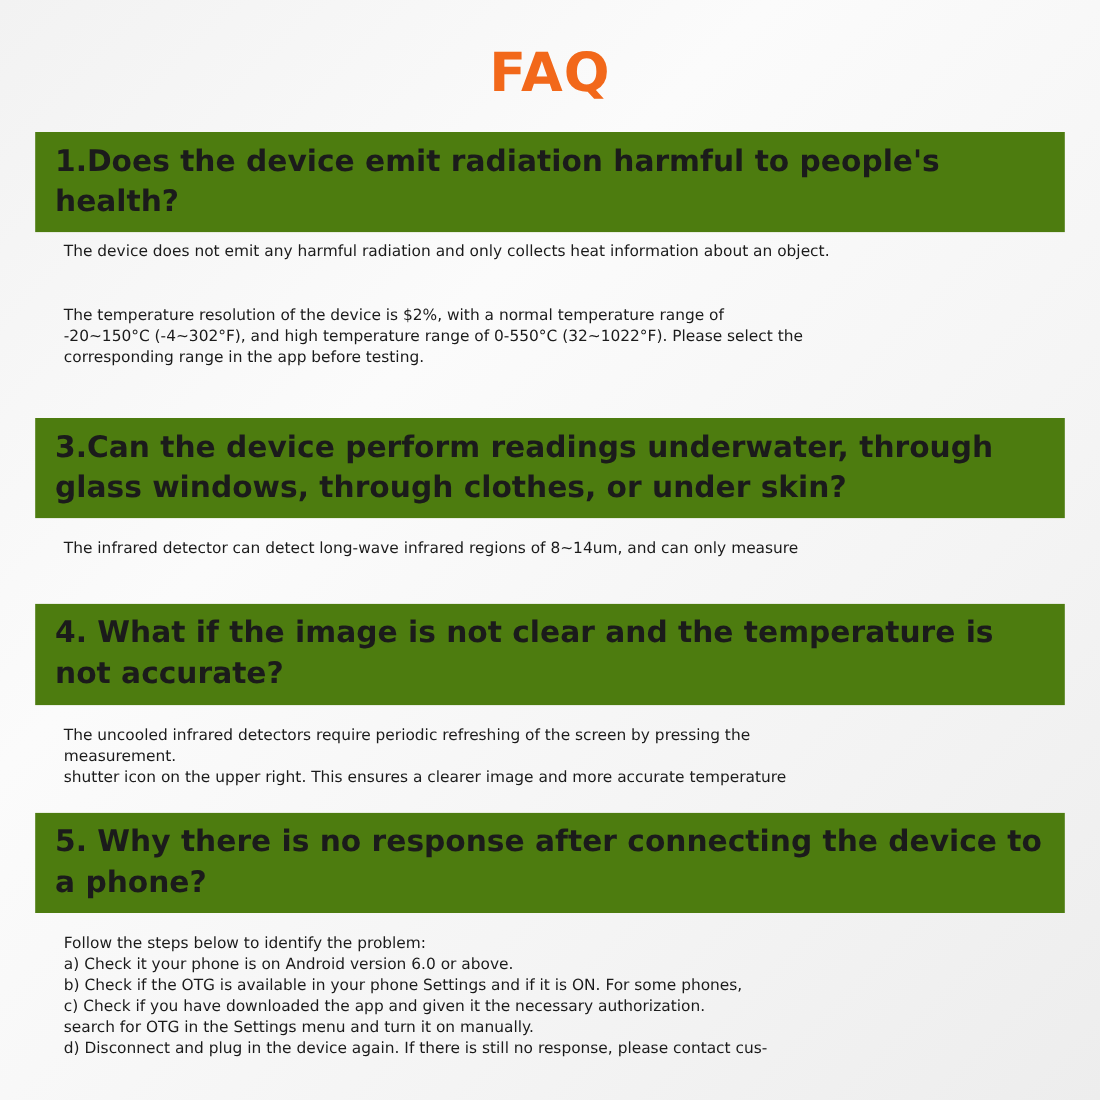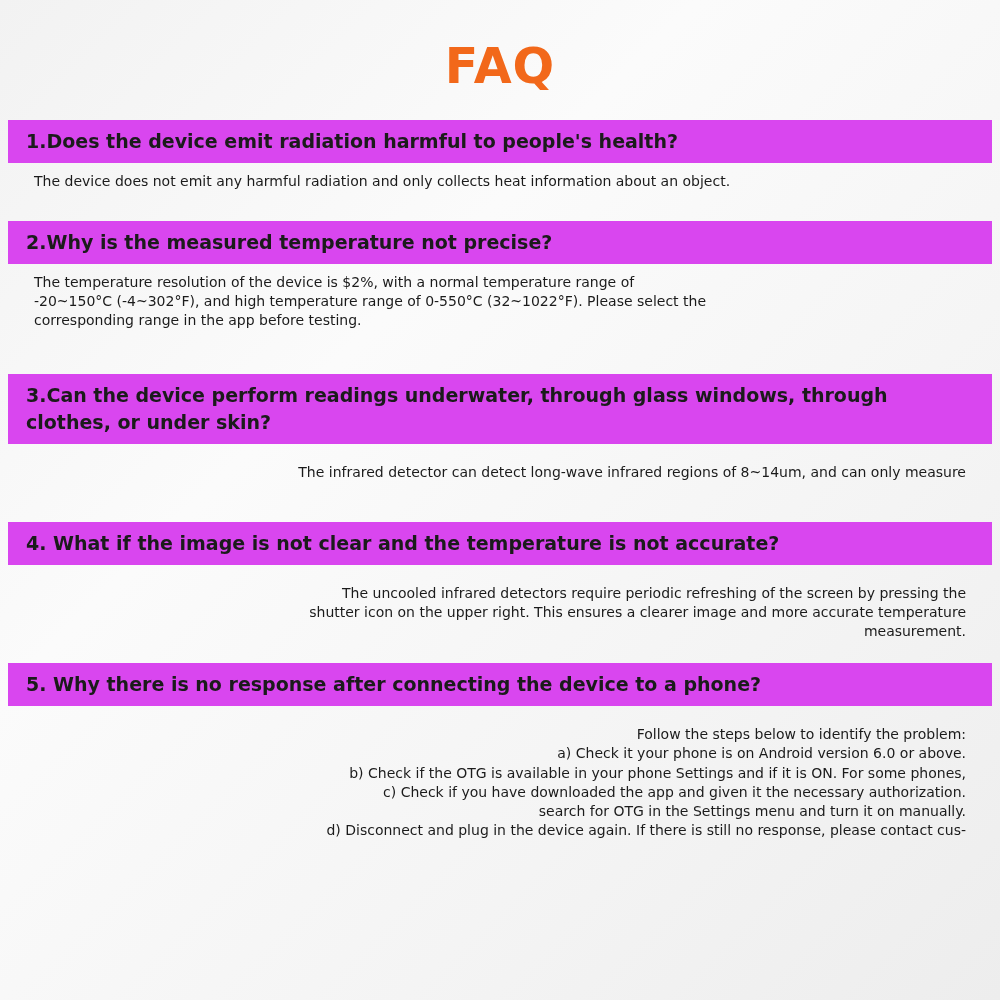--- a/index.html
+++ b/index.html
@@ -11,54 +11,53 @@
     height: 1000px;
     font-family: "DejaVu Sans", sans-serif;
     background: linear-gradient(135deg, #f2f2f2 0%, #fbfbfb 35%, #f4f4f4 70%, #ededed 100%);
     overflow: hidden;
   }
   .page {
     position: relative;
     width: 1000px;
     height: 1000px;
     box-sizing: border-box;
-    padding: 0 8px;
+    padding: 0 32px;
   }
   .faq-title {
     text-align: center;
     color: #f2681a;
     font-size: 49px;
     font-weight: bold;
     letter-spacing: 1px;
     margin: 0;
     padding-top: 40px;
     line-height: 1.1;
   }
   .qa-block {
     margin-top: 16px;
   }
   .question {
-    background: #d946ef;
+    background: #4d7c0f;
     color: #1b1b1b;
-    font-size: 19px;
+    font-size: 27px;
     font-weight: bold;
     line-height: 1.38;
     padding: 8px 18px 9px 18px;
     box-sizing: border-box;
   }
   .answer {
     color: #1b1b1b;
     font-size: 14px;
     line-height: 1.36;
     padding: 9px 26px 0 26px;
     box-sizing: border-box;
   }
   .answer-gap {
     padding-top: 19px;
-    text-align: right;
   }
   .answer .line {
     display: block;
     white-space: pre;
   }
   #q1 { margin-top: 26px; }
   #q2 { margin-top: 30px; }
   #q3 { margin-top: 44px; }
   #q4 { margin-top: 40px; }
   #q5 { margin-top: 22px; }
@@ -73,23 +72,20 @@
   <div class="qa-block" id="q1">
     <div class="question">
       <span class="line">1.Does the device emit radiation harmful to people's health?</span>
     </div>
     <div class="answer">
       <span class="line">The device does not emit any harmful radiation and only collects heat information about an object.</span>
     </div>
   </div>
 
   <div class="qa-block" id="q2">
-    <div class="question">
-      <span class="line">2.Why is the measured temperature not precise?</span>
-    </div>
     <div class="answer">
       <span class="line">The temperature resolution of the device is $2%, with a normal temperature range of</span>
       <span class="line">-20~150°C (-4~302°F), and high temperature range of 0-550°C (32~1022°F). Please select the</span>
       <span class="line">corresponding range in the app before testing.</span>
     </div>
   </div>
 
   <div class="qa-block" id="q3">
     <div class="question">
       <span class="line">3.Can the device perform readings underwater, through glass windows,</span>
@@ -99,22 +95,22 @@
       <span class="line">The infrared detector can detect long-wave infrared regions of 8~14um, and can only measure</span>
     </div>
   </div>
 
   <div class="qa-block" id="q4">
     <div class="question">
       <span class="line">4. What if the image is not clear and the temperature is not accurate?</span>
     </div>
     <div class="answer answer-gap">
       <span class="line">The uncooled infrared detectors require periodic refreshing of the screen by pressing the</span>
+      <span class="line">measurement.</span>
       <span class="line">shutter icon on the upper right. This ensures a clearer image and more accurate temperature</span>
-      <span class="line">measurement.</span>
     </div>
   </div>
 
   <div class="qa-block" id="q5">
     <div class="question">
       <span class="line">5. Why there is no response after connecting the device to a phone?</span>
     </div>
     <div class="answer answer-gap">
       <span class="line">Follow the steps below to identify the problem:</span>
       <span class="line">a) Check it your phone is on Android version 6.0 or above.</span>

